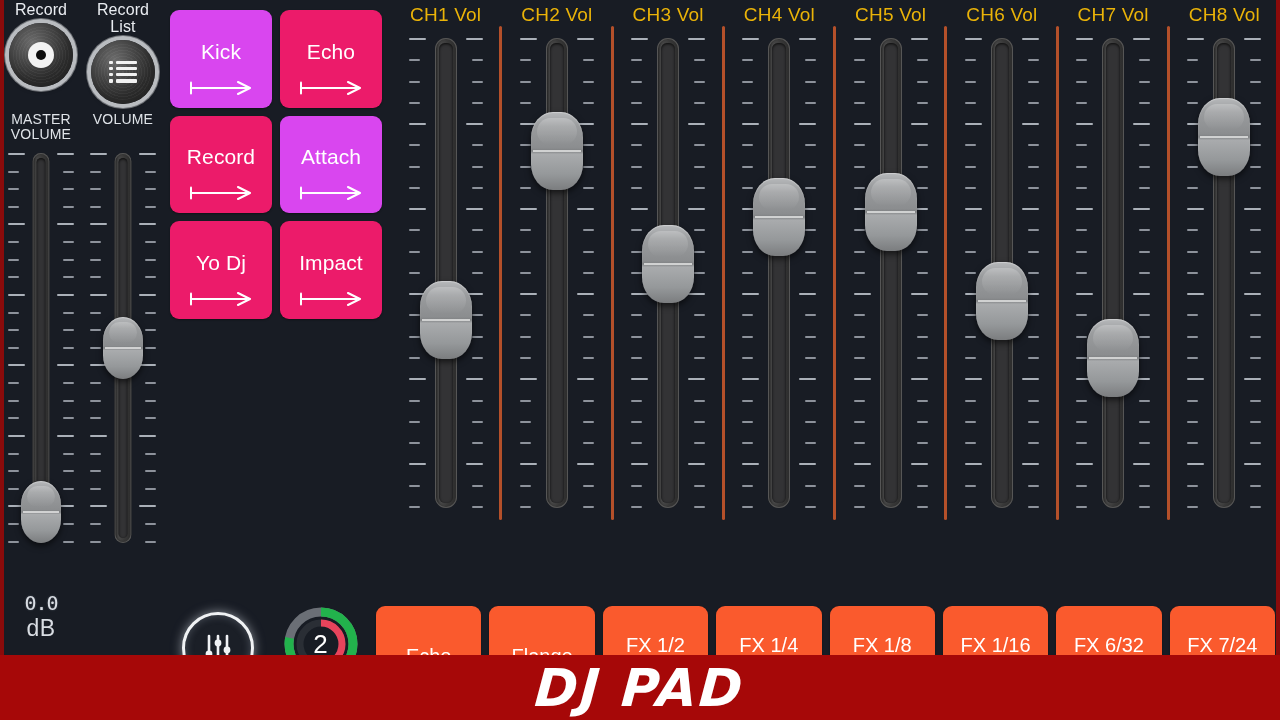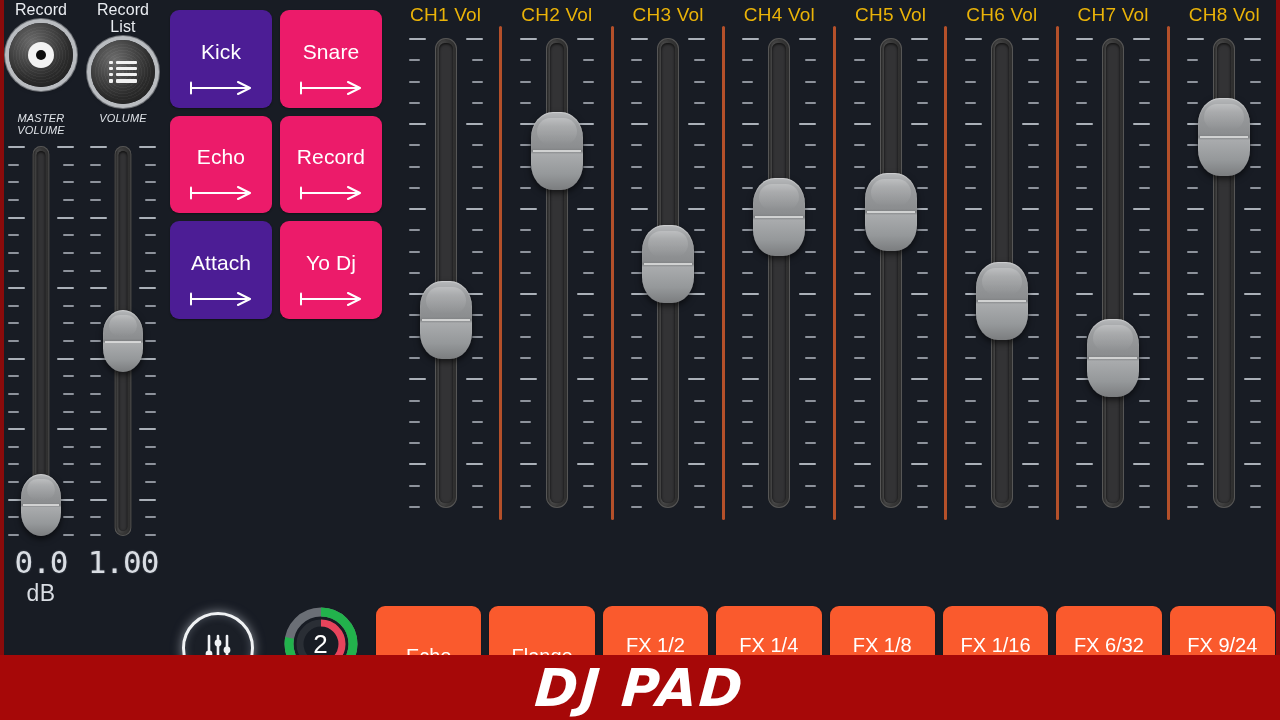--- a/index.html
+++ b/index.html
@@ -71,22 +71,22 @@
     content:""; position:absolute; left:0; top:0; width:4px; height:3.4px;
     background:#f2f2f2; border-radius:1px;
   }
   .ic-list i::after{
     content:""; position:absolute; left:7px; top:0; right:0; height:3.4px;
     background:#f2f2f2; border-radius:1px;
   }
 
   .lp-labels { display:flex; margin-top:8px; }
   .lp-lab {
-    width:82px; text-align:center; font-size:11px; color:#dfe3e8;
-    line-height:1.12; letter-spacing:.2px;font-style:italic;
+    width:82px; text-align:center; font-size:14px; color:#dfe3e8;
+    line-height:1.12; letter-spacing:.2px;
   }
 
   
   .lp-sliders { display:flex; margin-top:10px; height:390px; }
   .lp-slot { width:82px; display:flex; justify-content:center; }
 
   .vslider { position:relative; width:66px; height:100%; }
   .vslider .ticks {
     position:absolute; inset:0;
     display:flex; flex-direction:column; justify-content:space-between;
@@ -125,39 +125,40 @@
     content:""; position:absolute; left:6px; right:6px; top:8%; height:34%;
     border-radius:16px; background:linear-gradient(180deg,rgba(255,255,255,.22),rgba(255,255,255,0));
   }
   .vknob.small { width:40px; height:62px; }
 
   
   .lp-readouts { display:flex; margin-top:8px; }
   .ro { width:82px; text-align:center; }
   .ro .num {
     font-family:"DejaVu Sans Mono", monospace;
-    font-size:31px; color:#d9dde3; letter-spacing:-1px;
+    font-size:20px; color:#d9dde3; letter-spacing:-1px;
     text-shadow:0 0 2px rgba(210,220,235,.35);
+    margin-top:40px;
   }
   .ro .unit { font-size:23px; color:#d9dde3; letter-spacing:.5px; }
 
   
   .pads {
     width:225px; flex:0 0 225px; padding:10px 8px 0 5px;
     display:grid; grid-template-columns:1fr 1fr; grid-template-rows:repeat(5,1fr);
     gap:8px; height:530px;
   }
   .pad {
     border-radius:9px; position:relative;
     display:flex; flex-direction:column; align-items:center; justify-content:center;
     color:#fff; font-size:21px; line-height:1.05; text-align:center;
     padding-bottom:14px;
     box-shadow:0 1px 2px rgba(0,0,0,.35);
   }
-  .pad.orange { background:#4c1d95; }
+  .pad.orange { background:#d946ef; }
   .pad.pink   { background:#ec1b6a; }
   .pad .plabel { font-weight:400; letter-spacing:.1px; }
   .pad .arrow {
     position:absolute; bottom:13px; left:50%; transform:translateX(-50%);
     width:64px; height:14px;
   }
   .pad .arrow svg { display:block; }
 
   
   .botrow {
@@ -465,48 +466,35 @@
           <div class="vknob small" style="top: 50%;"></div>
         </div>
       </div>
     </div>
 
     <div class="lp-readouts">
       <div class="ro">
         <div class="num">0.0</div>
         <div class="unit">dB</div>
       </div>
-      <div class="ro">
-        <div class="num">1.00</div>
-      </div>
     </div>
   </div>
 
   <div class="pads">
       <div class="pad orange">
         <div class="plabel"><span>Kick</span></div>
         <div class="arrow">
           <svg width="64" height="14" viewBox="0 0 64 14">
             <line x1="2" y1="1.5" x2="2" y2="12.5" stroke="#fff" stroke-width="2" stroke-linecap="round"></line>
             <line x1="2" y1="7" x2="58" y2="7" stroke="#fff" stroke-width="2" stroke-linecap="round"></line>
             <polyline points="49,1 61,7 49,13" fill="none" stroke="#fff" stroke-width="2" stroke-linecap="round" stroke-linejoin="round"></polyline>
           </svg>
         </div>
       </div>
       <div class="pad pink">
-        <div class="plabel"><span>Snare</span></div>
-        <div class="arrow">
-          <svg width="64" height="14" viewBox="0 0 64 14">
-            <line x1="2" y1="1.5" x2="2" y2="12.5" stroke="#fff" stroke-width="2" stroke-linecap="round"></line>
-            <line x1="2" y1="7" x2="58" y2="7" stroke="#fff" stroke-width="2" stroke-linecap="round"></line>
-            <polyline points="49,1 61,7 49,13" fill="none" stroke="#fff" stroke-width="2" stroke-linecap="round" stroke-linejoin="round"></polyline>
-          </svg>
-        </div>
-      </div>
-      <div class="pad pink">
         <div class="plabel"><span>Echo</span></div>
         <div class="arrow">
           <svg width="64" height="14" viewBox="0 0 64 14">
             <line x1="2" y1="1.5" x2="2" y2="12.5" stroke="#fff" stroke-width="2" stroke-linecap="round"></line>
             <line x1="2" y1="7" x2="58" y2="7" stroke="#fff" stroke-width="2" stroke-linecap="round"></line>
             <polyline points="49,1 61,7 49,13" fill="none" stroke="#fff" stroke-width="2" stroke-linecap="round" stroke-linejoin="round"></polyline>
           </svg>
         </div>
       </div>
       <div class="pad pink">
@@ -524,20 +512,30 @@
         <div class="arrow">
           <svg width="64" height="14" viewBox="0 0 64 14">
             <line x1="2" y1="1.5" x2="2" y2="12.5" stroke="#fff" stroke-width="2" stroke-linecap="round"></line>
             <line x1="2" y1="7" x2="58" y2="7" stroke="#fff" stroke-width="2" stroke-linecap="round"></line>
             <polyline points="49,1 61,7 49,13" fill="none" stroke="#fff" stroke-width="2" stroke-linecap="round" stroke-linejoin="round"></polyline>
           </svg>
         </div>
       </div>
       <div class="pad pink">
         <div class="plabel"><span>Yo Dj</span></div>
+        <div class="arrow">
+          <svg width="64" height="14" viewBox="0 0 64 14">
+            <line x1="2" y1="1.5" x2="2" y2="12.5" stroke="#fff" stroke-width="2" stroke-linecap="round"></line>
+            <line x1="2" y1="7" x2="58" y2="7" stroke="#fff" stroke-width="2" stroke-linecap="round"></line>
+            <polyline points="49,1 61,7 49,13" fill="none" stroke="#fff" stroke-width="2" stroke-linecap="round" stroke-linejoin="round"></polyline>
+          </svg>
+        </div>
+      </div>
+      <div class="pad pink">
+        <div class="plabel"><span>Impact</span></div>
         <div class="arrow">
           <svg width="64" height="14" viewBox="0 0 64 14">
             <line x1="2" y1="1.5" x2="2" y2="12.5" stroke="#fff" stroke-width="2" stroke-linecap="round"></line>
             <line x1="2" y1="7" x2="58" y2="7" stroke="#fff" stroke-width="2" stroke-linecap="round"></line>
             <polyline points="49,1 61,7 49,13" fill="none" stroke="#fff" stroke-width="2" stroke-linecap="round" stroke-linejoin="round"></polyline>
           </svg>
         </div>
       </div>
     </div>
 
@@ -1422,20 +1420,20 @@
       <div class="fx">
         <div><span>FX 1/8</span><br><span>Repeat</span></div>
       </div>
       <div class="fx">
         <div><span>FX 1/16</span><br><span>Repeat</span></div>
       </div>
       <div class="fx">
         <div><span>FX 6/32</span><br><span>Repeat</span></div>
       </div>
       <div class="fx">
-        <div><span>FX 9/24</span><br><span>Repeat</span></div>
+        <div><span>FX 7/24</span><br><span>Repeat</span></div>
       </div>
     </div>
 </div>
 
 <div class="banner">
   <div class="logo">DJ PAD</div>
 </div>
 
 </body></html>

